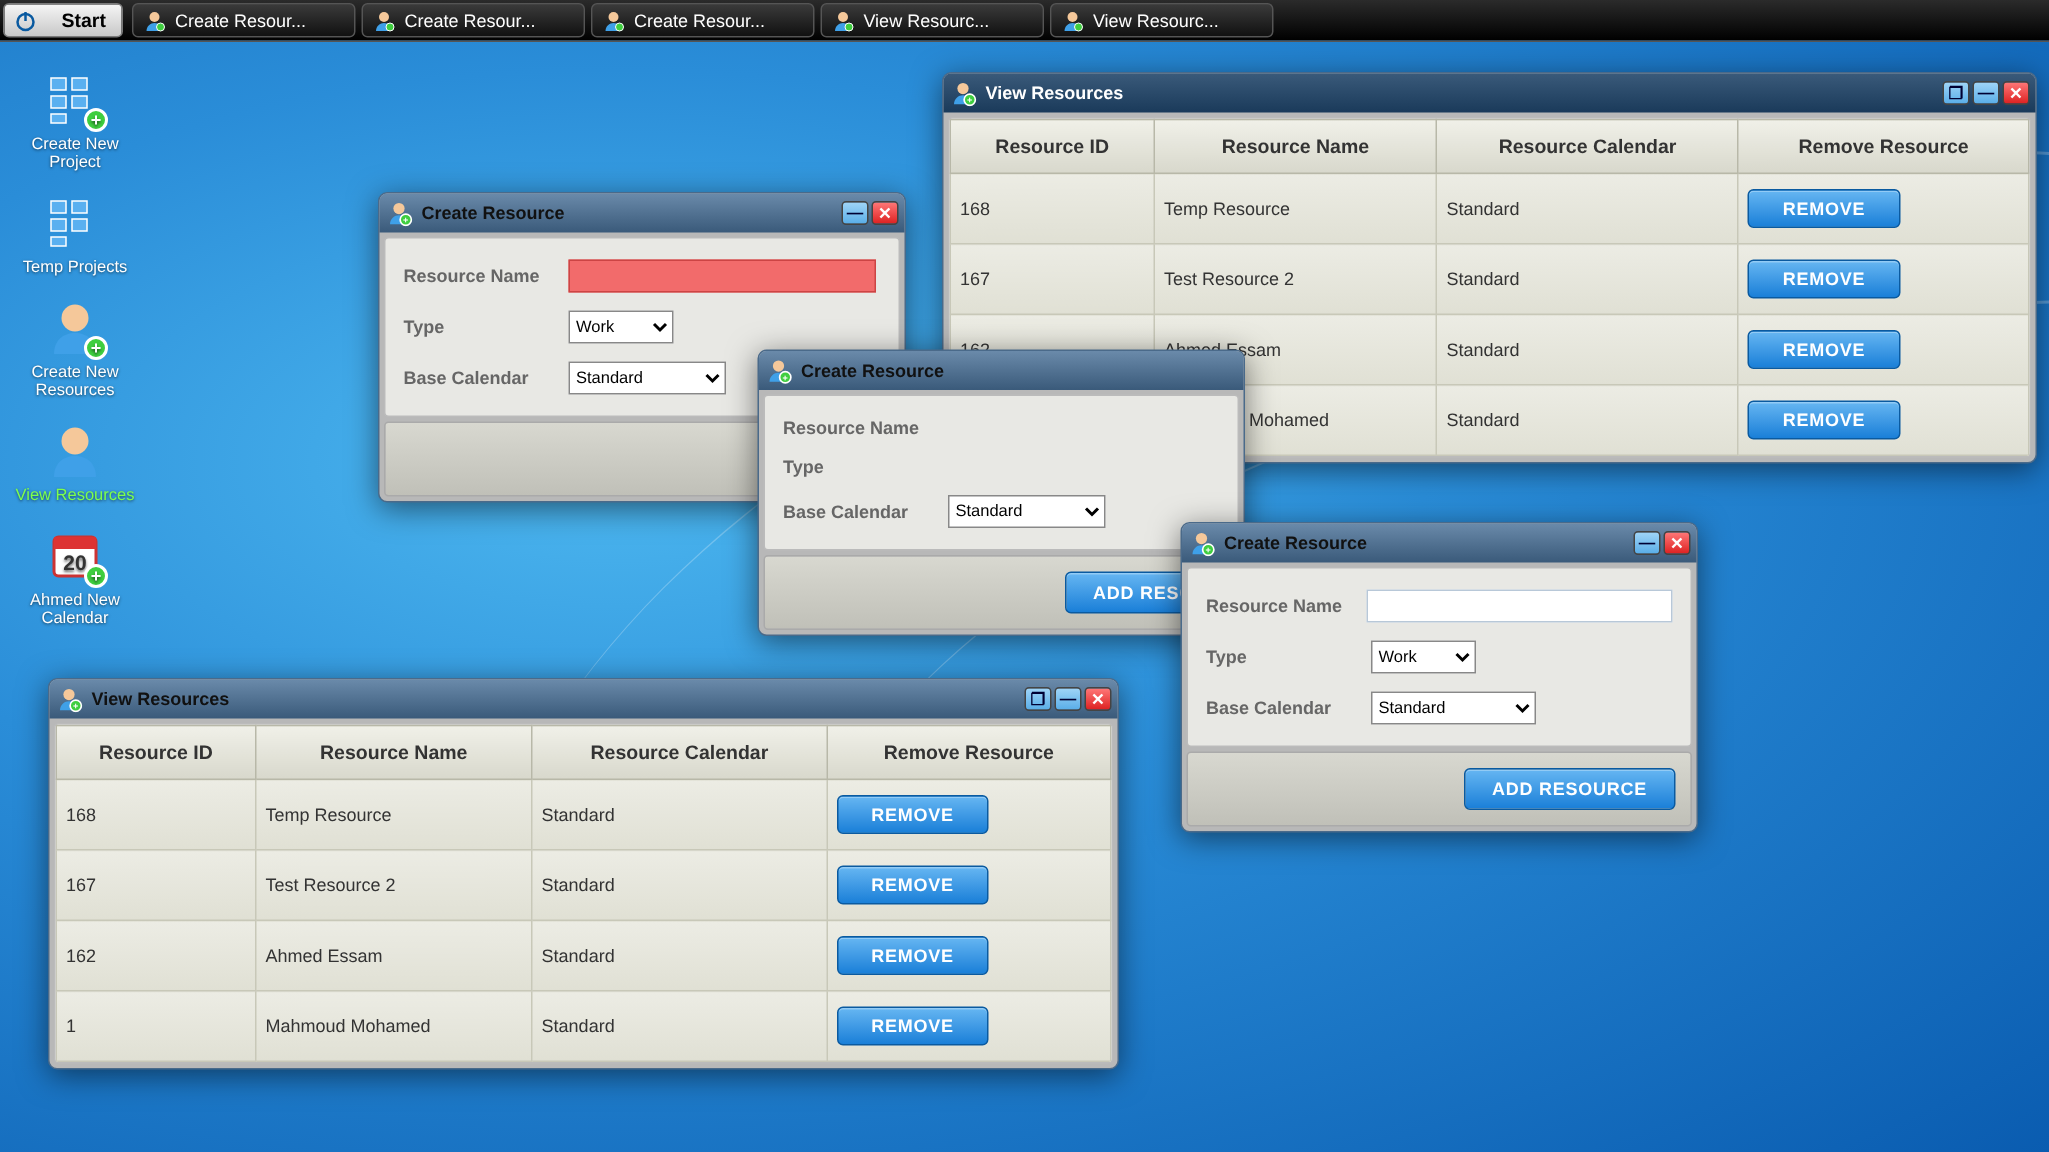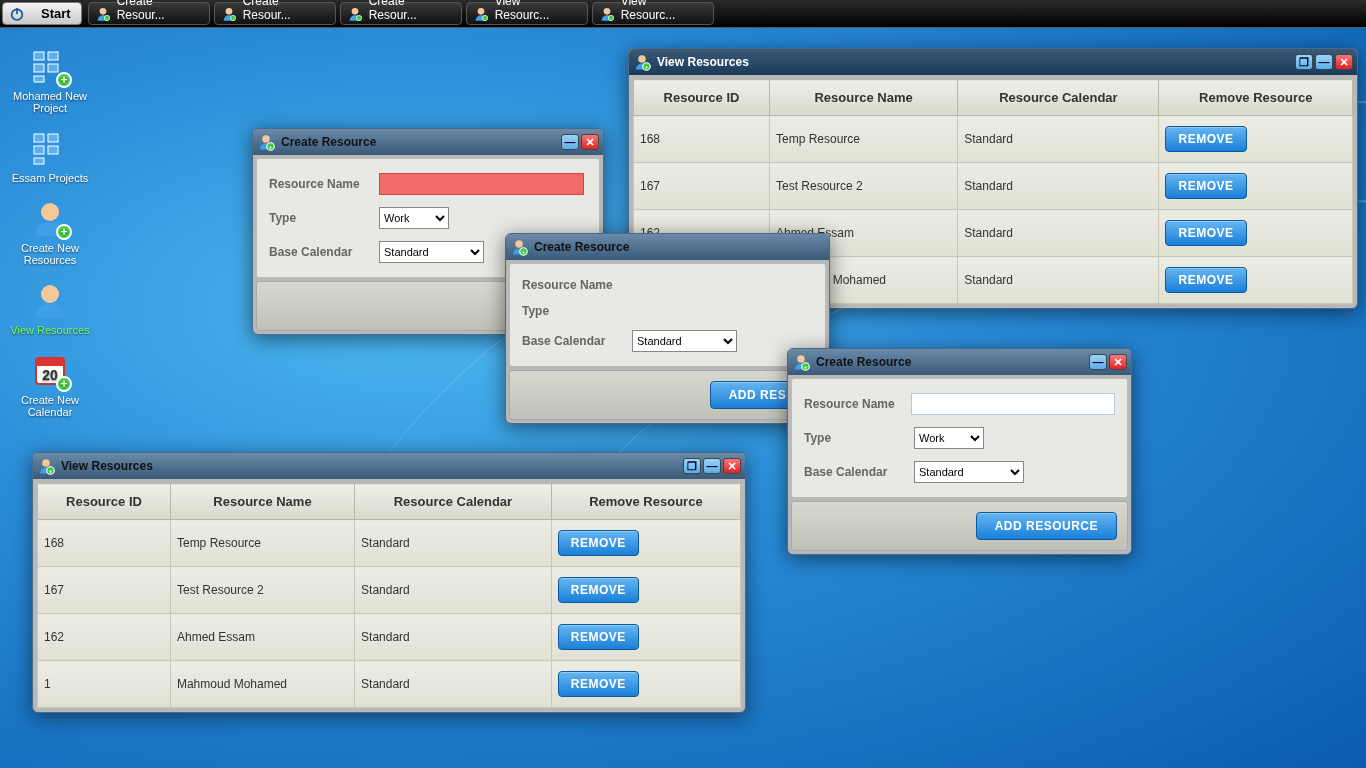--- a/index.html
+++ b/index.html
@@ -24,21 +24,21 @@
   background:linear-gradient(#f5f5f5,#c8c8c8);
   color:#000; border:1px solid #7a7a7a; border-radius:4px;
   padding:2px 10px 2px 6px; margin:2px 4px 2px 2px;
   display:flex; align-items:center; gap:16px; font-size:13px; font-weight:bold; cursor:pointer;
 }
 .start-btn svg{width:16px;height:16px}
 .task-tab {
   background:linear-gradient(#3a3a3a,#111);
   border:1px solid #555; border-radius:4px;
   color:#fff; font-size:12px; padding:2px 10px 2px 6px; margin:2px;
-  display:flex; align-items:flex-end; gap:6px; cursor:pointer; width:122px;
+  display:flex; align-items:center; gap:6px; cursor:pointer; width:149px;
 }
 .task-tab .ti{width:16px;height:16px;flex-shrink:0}
 
 .desktop-icons { position:absolute; top:40px; left:0; width:100px; }
 .dicon { width:90px; text-align:center; color:#fff; font-size:11px; margin:6px auto 14px; cursor:pointer; text-shadow:0 1px 2px rgba(0,0,0,.6); }
 .dicon.active .lbl{color:#7dff4d}
 .dicon .ico{width:40px;height:40px;margin:0 auto 4px;position:relative}
 .dicon .plus{position:absolute;bottom:-2px;right:-2px;width:16px;height:16px;background:#3fce3f;border:2px solid #fff;border-radius:50%;color:#fff;font-size:12px;font-weight:bold;line-height:12px}
 
 .window { position:absolute; background:#b8b8b8; border:1px solid #4a6a8a; border-radius:6px; box-shadow:0 4px 20px rgba(0,0,0,.5); }
@@ -66,21 +66,21 @@
   display:inline-block;background:linear-gradient(#66b6f2,#1a7fd8);
   border:1px solid #0a5aa0;border-radius:4px;color:#fff;font-size:12px;font-weight:bold;
   padding:6px 18px;cursor:pointer;box-shadow:0 1px 0 rgba(255,255,255,.3) inset;
   letter-spacing:.5px;
 }
 
 .tbl{margin:3px;border:1px solid #bbb;background:#e5e5e5;border-radius:3px;overflow:hidden}
 table{width:100%;border-collapse:collapse}
 th{background:linear-gradient(#f0f0e8,#d8d8cc);font-size:13px;color:#333;font-weight:bold;padding:10px 6px;border:1px solid #b8b8a8}
 td{background:linear-gradient(#ecece4,#e0e0d4);font-size:12px;color:#333;text-align:left;padding:10px 6px;border:1px solid #c8c8b8}
-td .bluebtn{padding:5px 12px}
+td .bluebtn{padding:5px 22px}
 
 .person-svg{display:block}
 </style>
 </head>
 <body>
 
 <div class="bg-curve c1"></div>
 <div class="bg-curve c2"></div>
 
 <div class="taskbar">
@@ -137,31 +137,31 @@
 
 <div class="desktop-icons" id="dicons">
     <div class="dicon">
       <div class="ico"><svg viewBox="0 0 40 40">
           <rect x="4" y="6" width="10" height="8" fill="#5ab0f0" stroke="#fff"></rect>
           <rect x="18" y="6" width="10" height="8" fill="#5ab0f0" stroke="#fff"></rect>
           <rect x="4" y="18" width="10" height="8" fill="#5ab0f0" stroke="#fff"></rect>
           <rect x="18" y="18" width="10" height="8" fill="#5ab0f0" stroke="#fff"></rect>
           <rect x="4" y="30" width="10" height="6" fill="#5ab0f0" stroke="#fff"></rect>
         </svg><div class="plus">+</div></div>
-      <div class="lbl">Mohamed New Project</div>
+      <div class="lbl">Create New Project</div>
     </div>
     <div class="dicon">
       <div class="ico"><svg viewBox="0 0 40 40">
           <rect x="4" y="6" width="10" height="8" fill="#5ab0f0" stroke="#fff"></rect>
           <rect x="18" y="6" width="10" height="8" fill="#5ab0f0" stroke="#fff"></rect>
           <rect x="4" y="18" width="10" height="8" fill="#5ab0f0" stroke="#fff"></rect>
           <rect x="18" y="18" width="10" height="8" fill="#5ab0f0" stroke="#fff"></rect>
           <rect x="4" y="30" width="10" height="6" fill="#5ab0f0" stroke="#fff"></rect>
         </svg></div>
-      <div class="lbl">Essam Projects</div>
+      <div class="lbl">Temp Projects</div>
     </div>
     <div class="dicon">
       <div class="ico"><svg viewBox="0 0 40 40">
           <circle cx="20" cy="14" r="9" fill="#f5c89a"></circle>
           <path d="M6 38c0-9 6-14 14-14s14 5 14 14" fill="#3fa0e8"></path>
         </svg><div class="plus">+</div></div>
       <div class="lbl">Create New Resources</div>
     </div>
     <div class="dicon active">
       <div class="ico"><svg viewBox="0 0 40 40">
@@ -169,21 +169,21 @@
           <path d="M6 38c0-9 6-14 14-14s14 5 14 14" fill="#3fa0e8"></path>
         </svg></div>
       <div class="lbl">View Resources</div>
     </div>
     <div class="dicon">
       <div class="ico"><svg viewBox="0 0 40 40">
           <rect x="6" y="8" width="28" height="26" rx="3" fill="#fff" stroke="#c33" stroke-width="2"></rect>
           <rect x="6" y="8" width="28" height="8" fill="#d33"></rect>
           <text x="20" y="30" text-anchor="middle" font-size="14" font-weight="bold" fill="#333">20</text>
         </svg><div class="plus">+</div></div>
-      <div class="lbl">Create New Calendar</div>
+      <div class="lbl">Ahmed New Calendar</div>
     </div>
   </div>
 
 <div class="window top" style="left:628px;top:48px;width:730px">
   <div class="titlebar">
     <svg class="ti person-svg" viewBox="0 0 24 24">
         <circle cx="12" cy="8" r="5" fill="#f5c89a"></circle>
         <path d="M4 22c0-5 4-8 8-8s8 3 8 8" fill="#3fa0e8"></path>
         <circle cx="18" cy="18" r="5" fill="#3fce3f" stroke="#fff" stroke-width="1.5"></circle>
         <text x="18" y="21" text-anchor="middle" font-size="8" fill="#fff" font-weight="bold">+</text>

